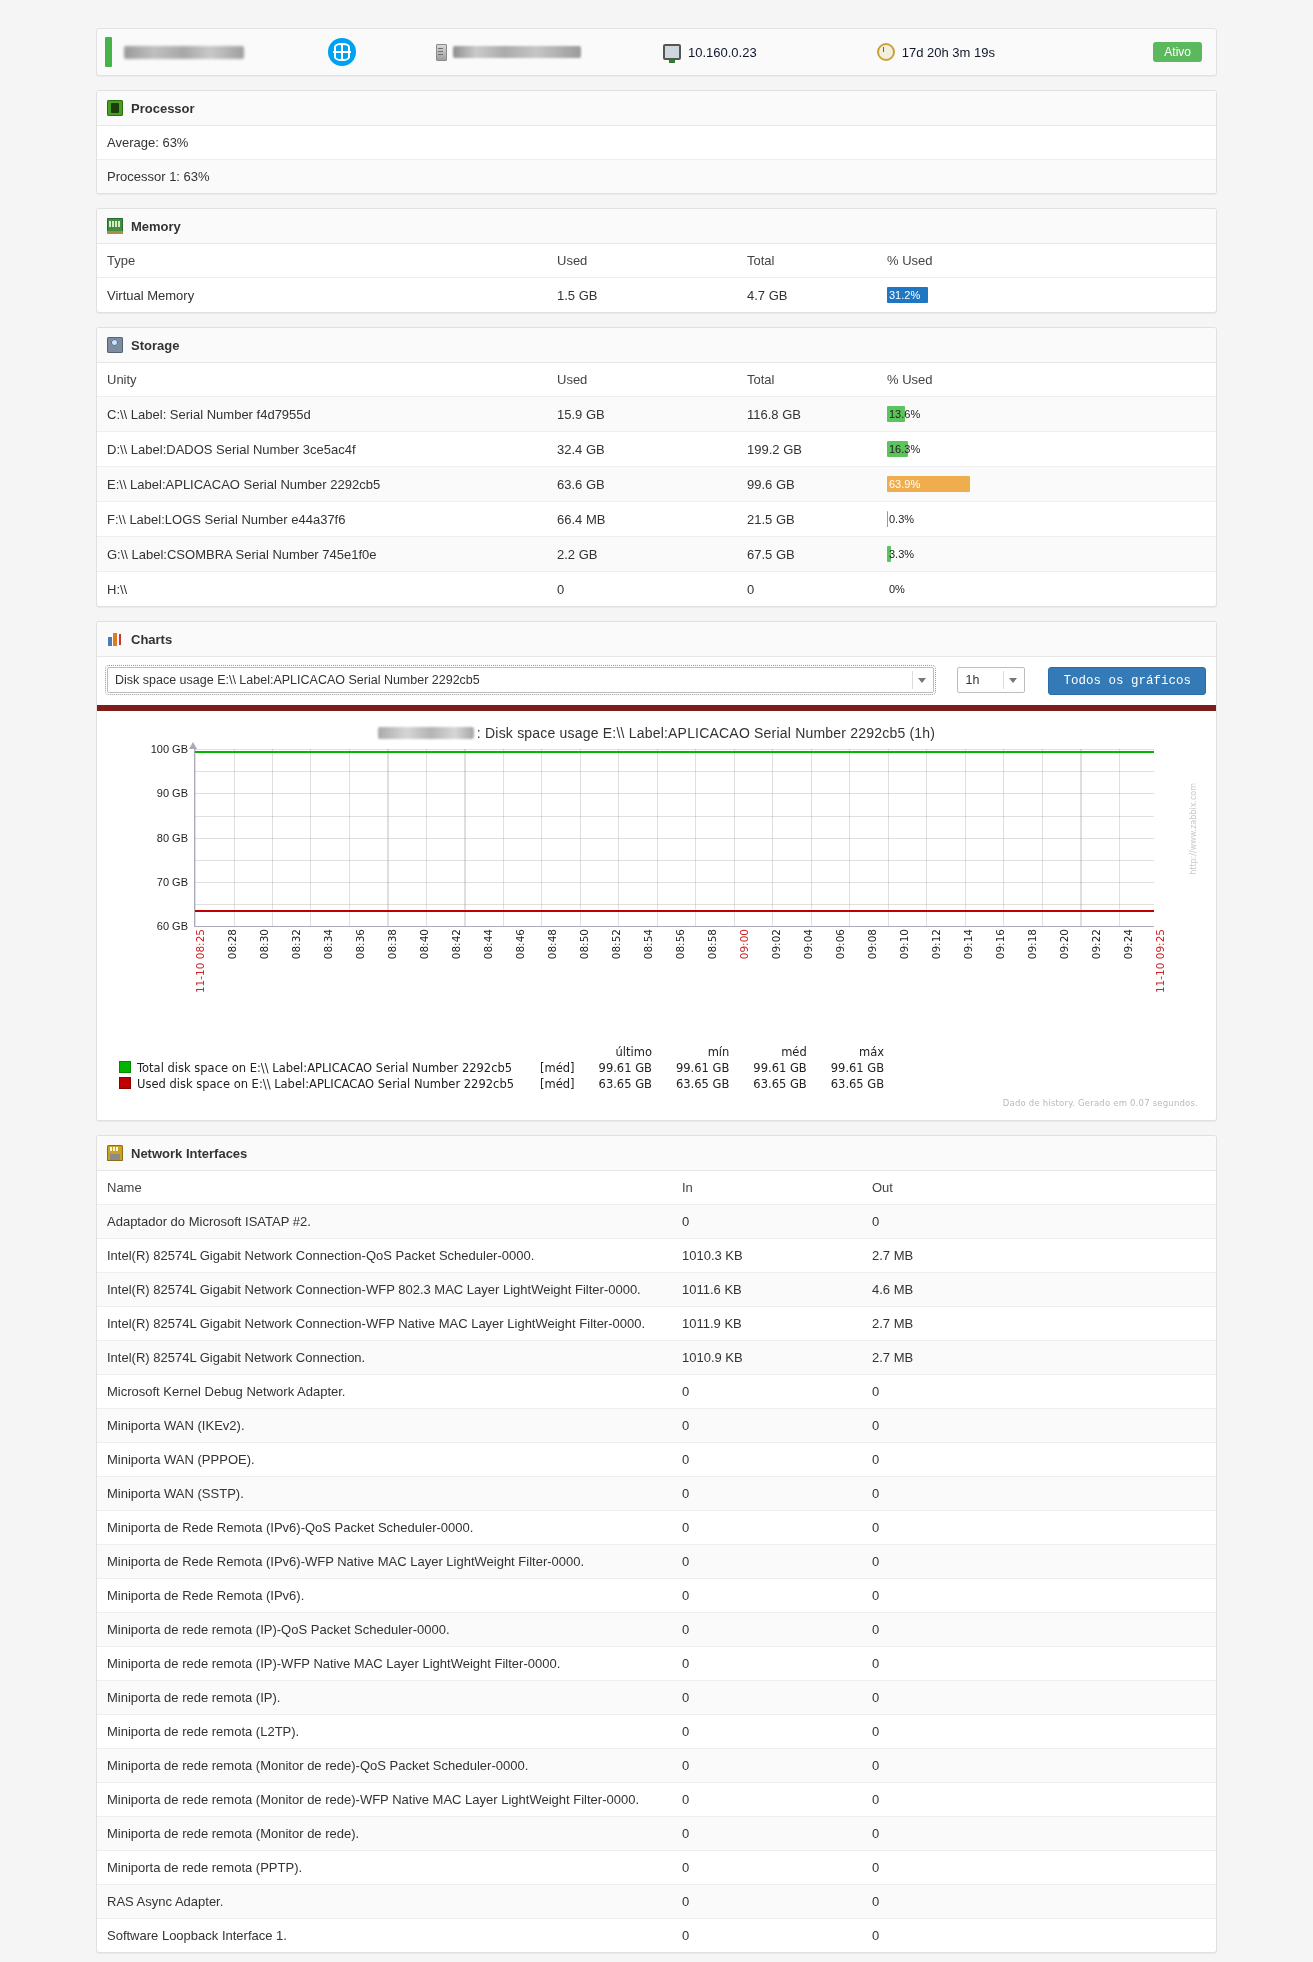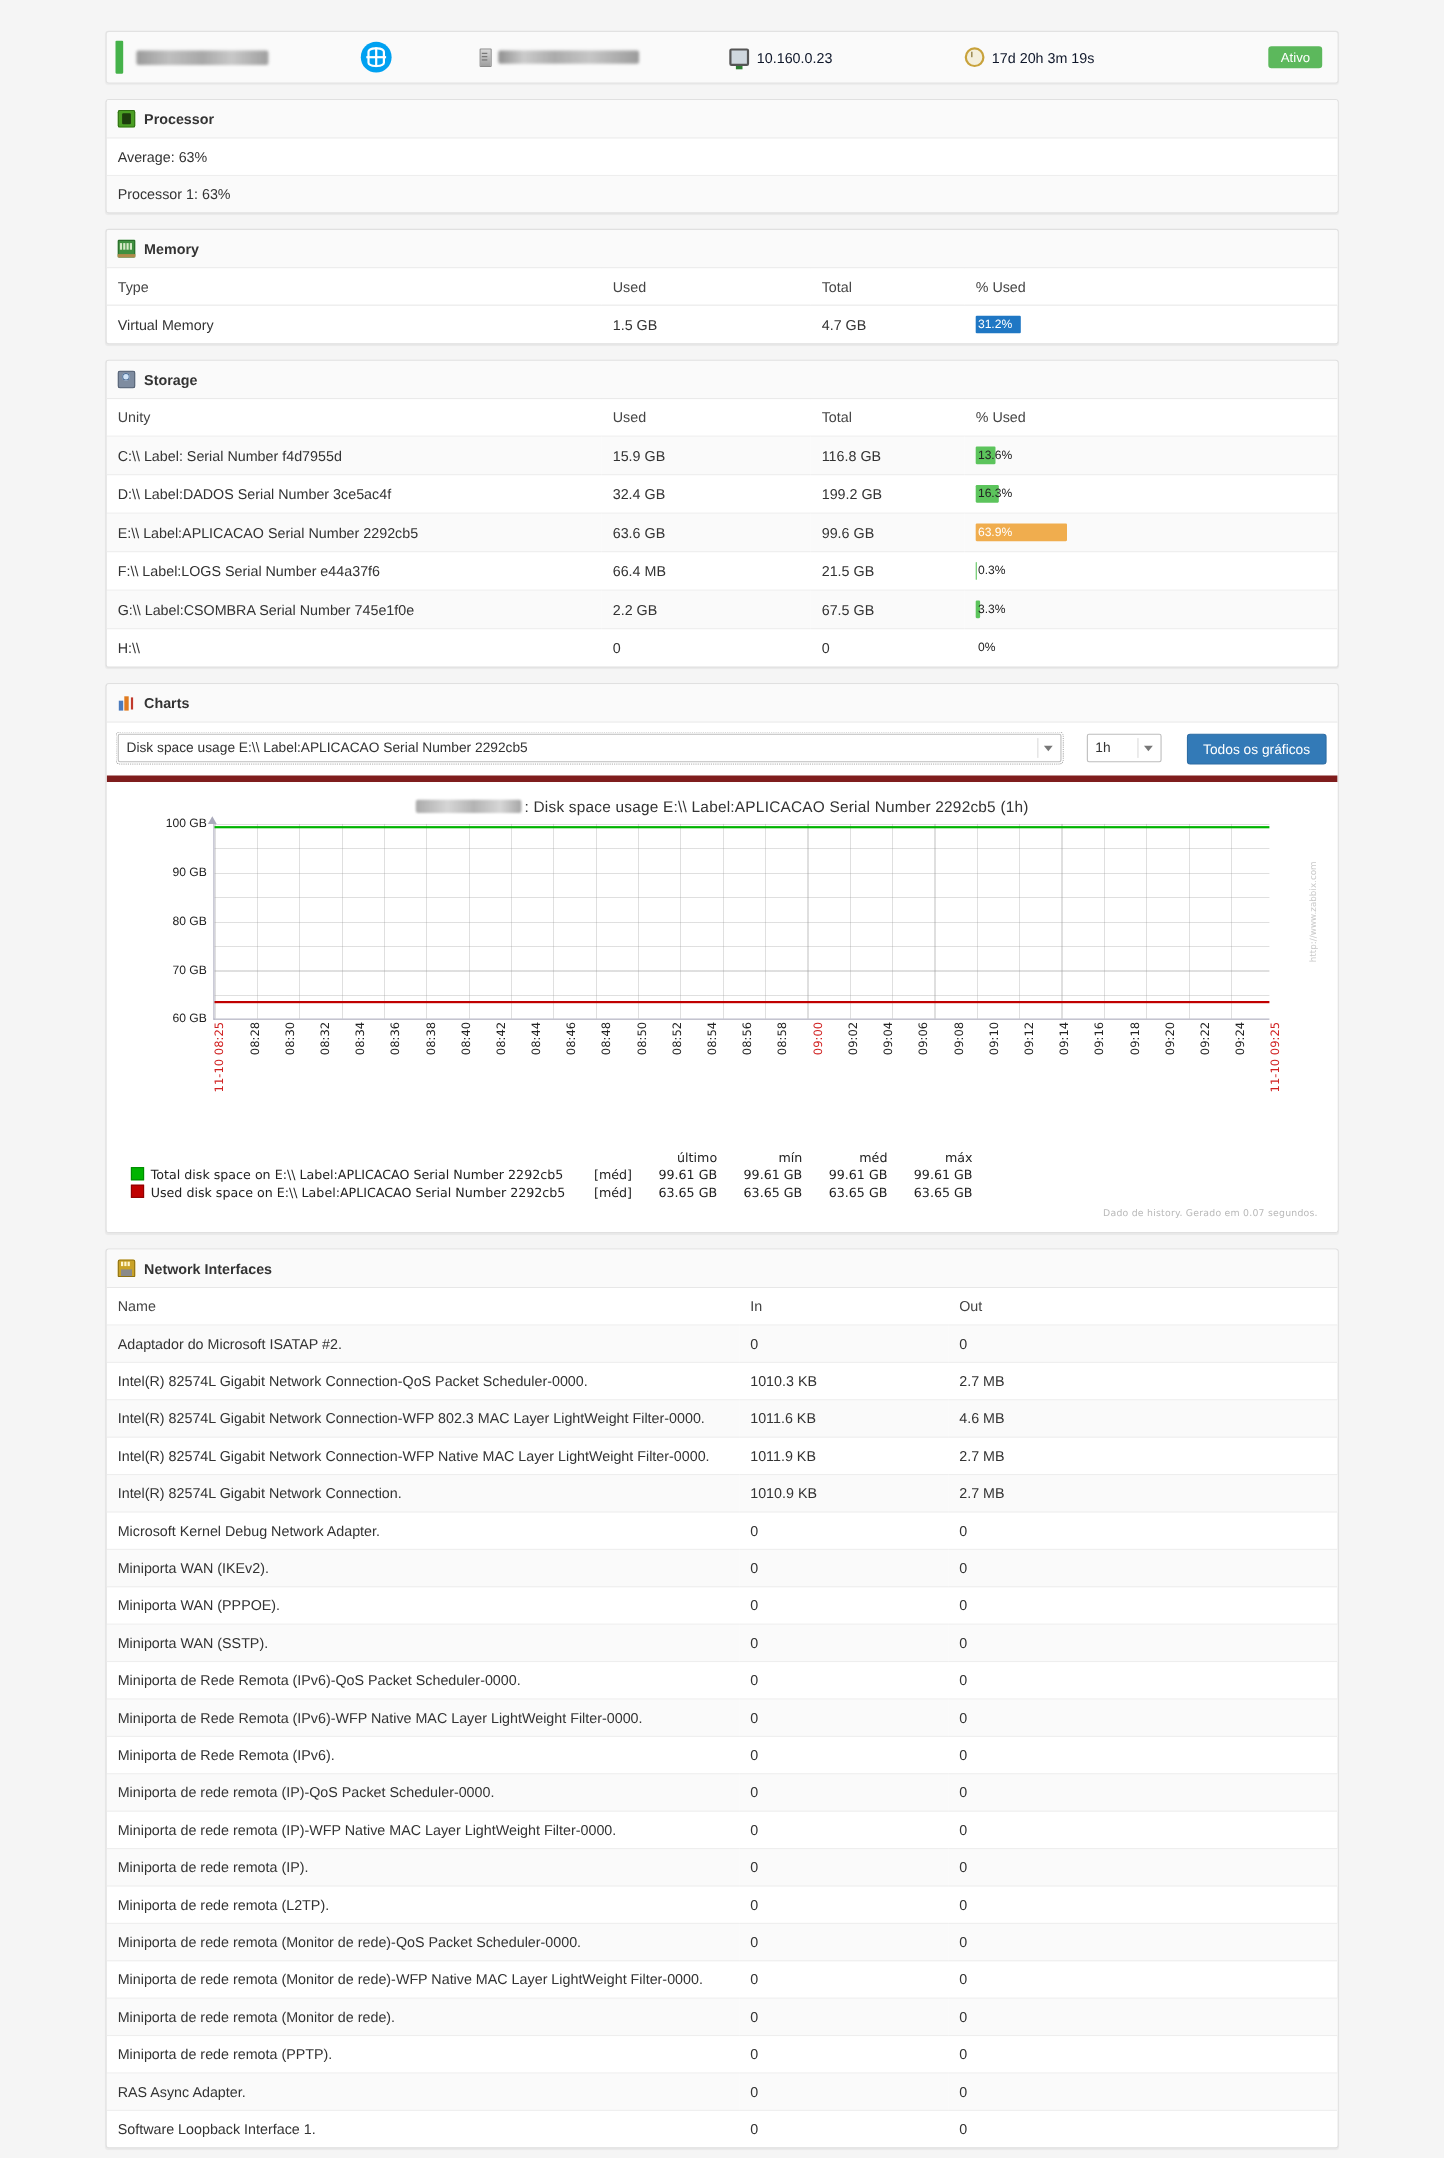--- a/index.html
+++ b/index.html
@@ -327,20 +327,21 @@
   }
   .btn-primary {
     background: #337ab7;
     color: #fff;
     border: 1px solid #2e6da4;
     border-radius: 3px;
     font-size: 12.5px;
     padding: 6px 14px;
     cursor: pointer;
     white-space: nowrap;
+    font-family: Liberation Mono, monospace;
   }
 
   
   .chart-card {
     background: #fff;
     padding: 8px 12px 10px 12px;
   }
   .chart-inner {
     position: relative;
     width: 100%;

